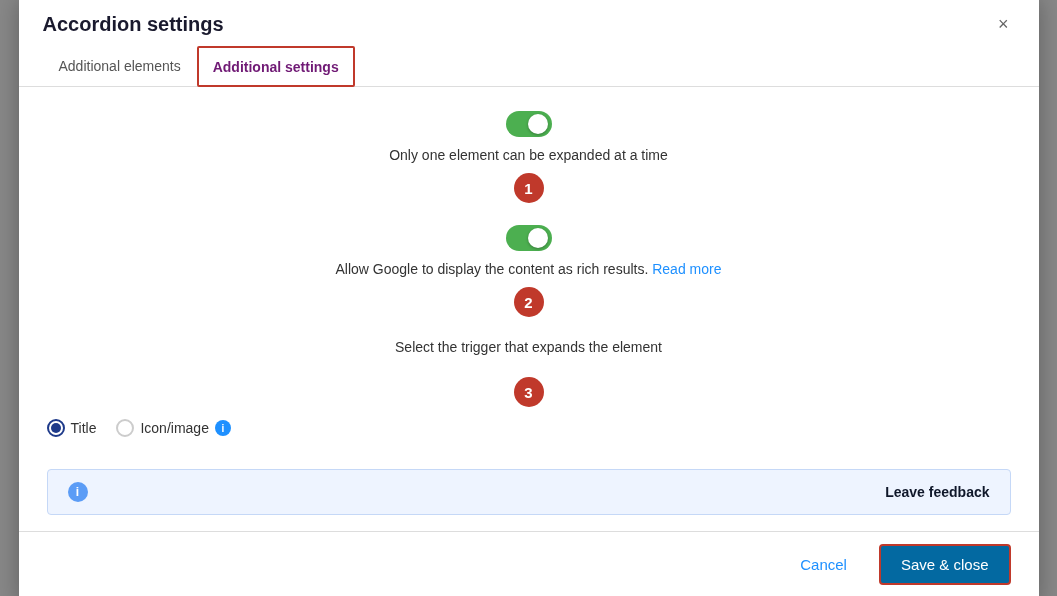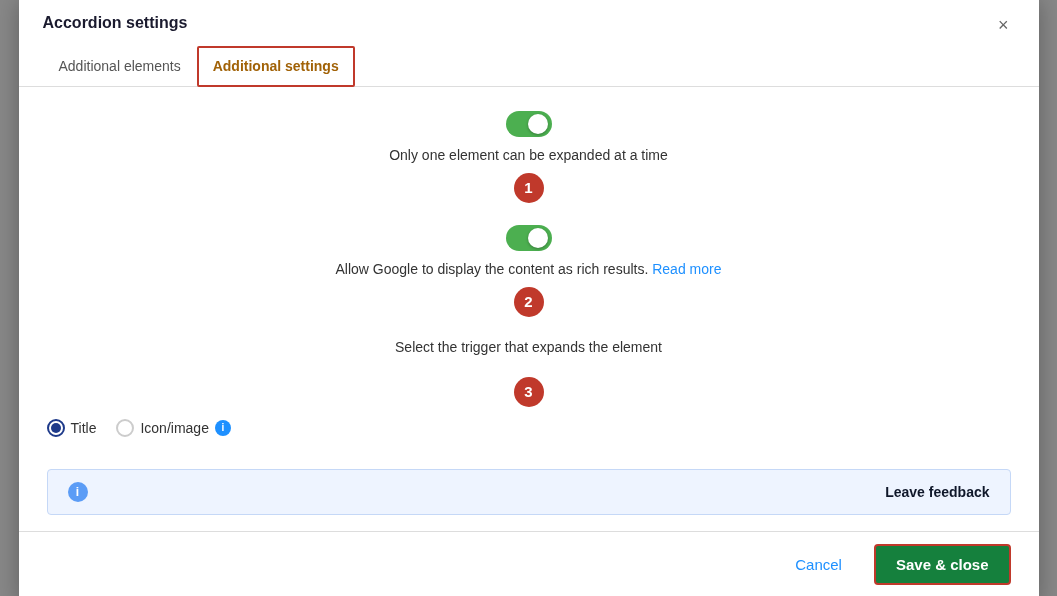--- a/index.html
+++ b/index.html
@@ -22,21 +22,21 @@
       flex-direction: column;
       position: relative;
     }
     .dialog-header {
       padding: 18px 24px 0 24px;
       display: flex;
       justify-content: space-between;
       align-items: flex-start;
     }
     .dialog-title {
-      font-size: 16px;
+      font-size: 20px;
       font-weight: 600;
       color: #1a1a2e;
     }
     .close-btn {
       background: none;
       border: none;
       font-size: 18px;
       color: #666;
       cursor: pointer;
       padding: 2px 6px;
@@ -52,21 +52,21 @@
       padding: 12px 16px;
       font-size: 14px;
       cursor: pointer;
       border: none;
       background: none;
       color: #555;
       position: relative;
       white-space: nowrap;
     }
     .tab.active {
-      color: #a16207;
+      color: #701a75;
       font-weight: 700;
       border: 2px solid #c0392b;
       border-radius: 2px;
       padding: 10px 14px;
       margin-bottom: -1px;
     }
     .dialog-body {
       flex: 1;
       padding: 24px 28px;
     }
@@ -223,26 +223,26 @@
     }
     .cancel-btn {
       background: none;
       border: none;
       font-size: 15px;
       color: #1e90ff;
       cursor: pointer;
       padding: 8px 16px;
     }
     .save-btn {
-      background: #15803d;
+      background: #0369a1;
       color: #fff;
       border: 2px solid #c0392b;
       border-radius: 4px;
       font-size: 15px;
-      font-weight: 700;
+      font-weight: 400;
       padding: 10px 20px;
       cursor: pointer;
     }
     .trigger-section {
       margin-bottom: 8px;
     }
   </style>
 </head>
 <body>
 

